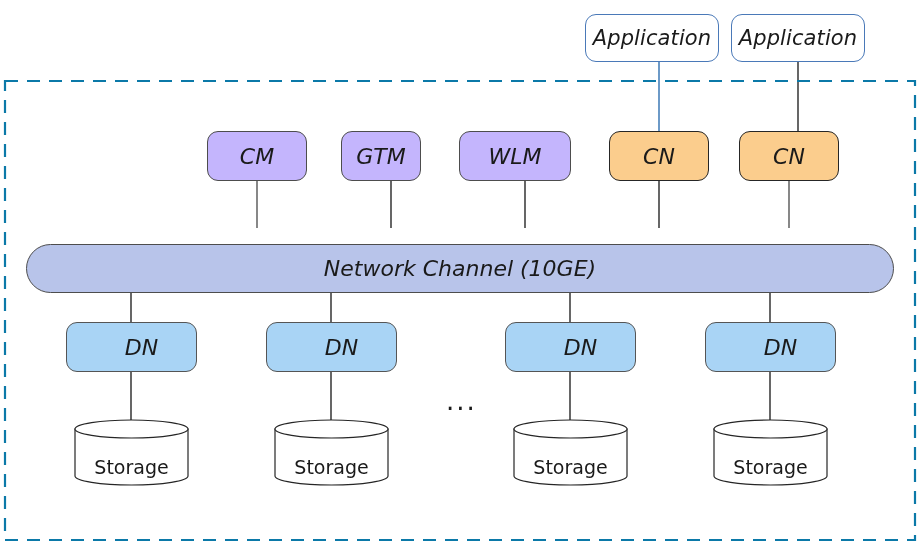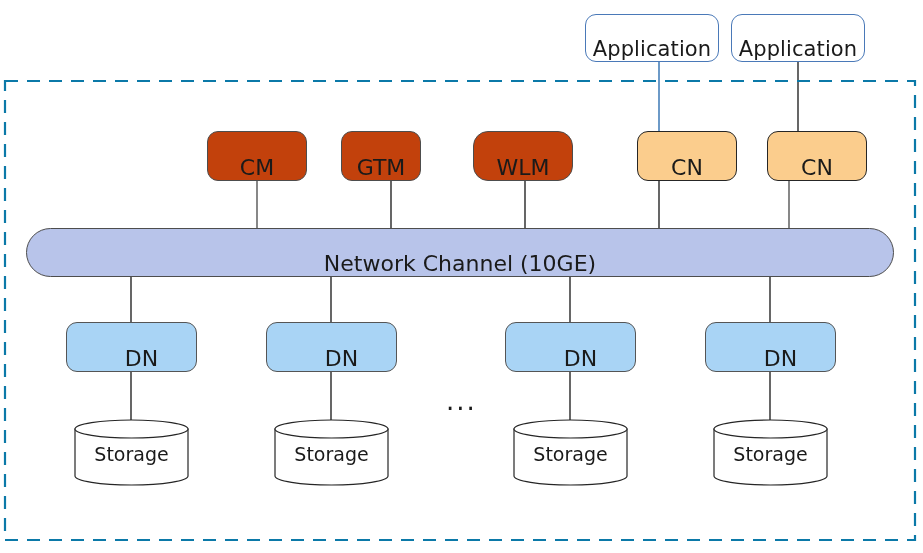--- a/index.html
+++ b/index.html
@@ -17,45 +17,45 @@
   #canvas {
     position: absolute;
     left: 0; top: 0;
     width: 923px;
     height: 553px;
   }
   .node {
     position: absolute;
     box-sizing: border-box;
     display: flex;
-    align-items: flex-end;
+    align-items: center;
     justify-content: center;
     text-align: center;
     color: #1a1a1a;
     white-space: nowrap;
+    font-style: italic;
   }
   .app-box {
     border: 1.3px solid #4a79b8;
     background: #ffffff;
     border-radius: 11px;
     font-size: 21px;
     letter-spacing: 0.1px;
   }
   .mgmt-box {
     border: 1.3px solid #4d4d4d;
-    background: #c2410c;
+    background: #c4b5fd;
     border-radius: 11px;
     font-size: 22px;
   }
   .cn-box {
     border: 1.5px solid #262626;
     background: #fbcd8d;
     border-radius: 11px;
     font-size: 22px;
-    margin-left: 28px;
   }
   .dn-box {
     border: 1.3px solid #555555;
     background: #a9d4f5;
     border-radius: 11px;
     font-size: 22px;
     padding-left: 20px;
   }
   .net-bar {
     border: 1.2px solid #4d4d4d;
@@ -69,20 +69,21 @@
     color: #1a1a1a;
     letter-spacing: 2px;
     line-height: 1;
   }
   .storage-label {
     position: absolute;
     font-size: 19px;
     color: #1a1a1a;
     text-align: center;
     white-space: nowrap;
+    margin-top: 13px;
   }
   svg { display: block; }
 </style>
 </head>
 <body>
 
 <svg id="canvas" width="923" height="553" viewBox="0 0 923 553">
   <g id="connections-layer">
       <line x1="659" y1="62" x2="659" y2="131" stroke="#2e6fb0" stroke-width="1.4"></line>
       <line x1="798" y1="62" x2="798" y2="131" stroke="#262626" stroke-width="1.4"></line>
@@ -127,30 +128,30 @@
     </div>
     <div class="node app-box" style="left: 731px; top: 14px; width: 134px; height: 48px;">
       <span>Application</span>
     </div>
     <div class="node mgmt-box" style="left: 207px; top: 131px; width: 100px; height: 50px;">
       <span>CM</span>
     </div>
     <div class="node mgmt-box" style="left: 341px; top: 131px; width: 80px; height: 50px;">
       <span>GTM</span>
     </div>
-    <div class="node mgmt-box" style="left: 473px; top: 131px; width: 100px; height: 50px; border-radius: 15px;">
+    <div class="node mgmt-box" style="left: 459px; top: 131px; width: 112px; height: 50px;">
       <span>WLM</span>
     </div>
     <div class="node cn-box" style="left: 609px; top: 131px; width: 100px; height: 50px;">
       <span>CN</span>
     </div>
     <div class="node cn-box" style="left: 739px; top: 131px; width: 100px; height: 50px;">
       <span>CN</span>
     </div>
-    <div class="node net-bar" style="left: 26px; top: 228px; width: 868px; height: 49px;">
+    <div class="node net-bar" style="left: 26px; top: 244px; width: 868px; height: 49px;">
       <span>Network Channel (10GE)</span>
     </div>
     <div class="node dn-box" style="left: 66px; top: 322px; width: 131px; height: 50px;">
       <span>DN</span>
     </div>
     <div class="node dn-box" style="left: 266px; top: 322px; width: 131px; height: 50px;">
       <span>DN</span>
     </div>
     <div class="node dn-box" style="left: 505px; top: 322px; width: 131px; height: 50px;">
       <span>DN</span>

